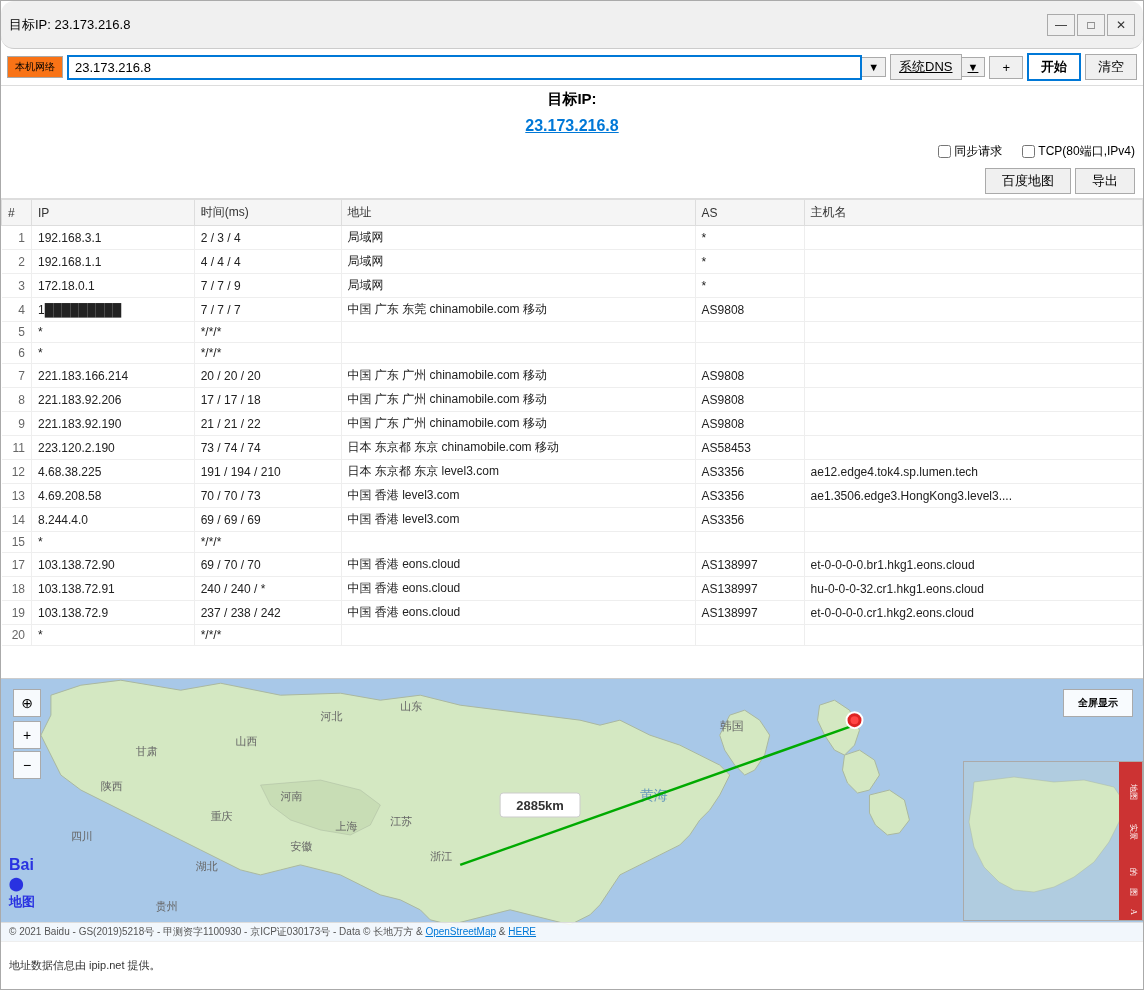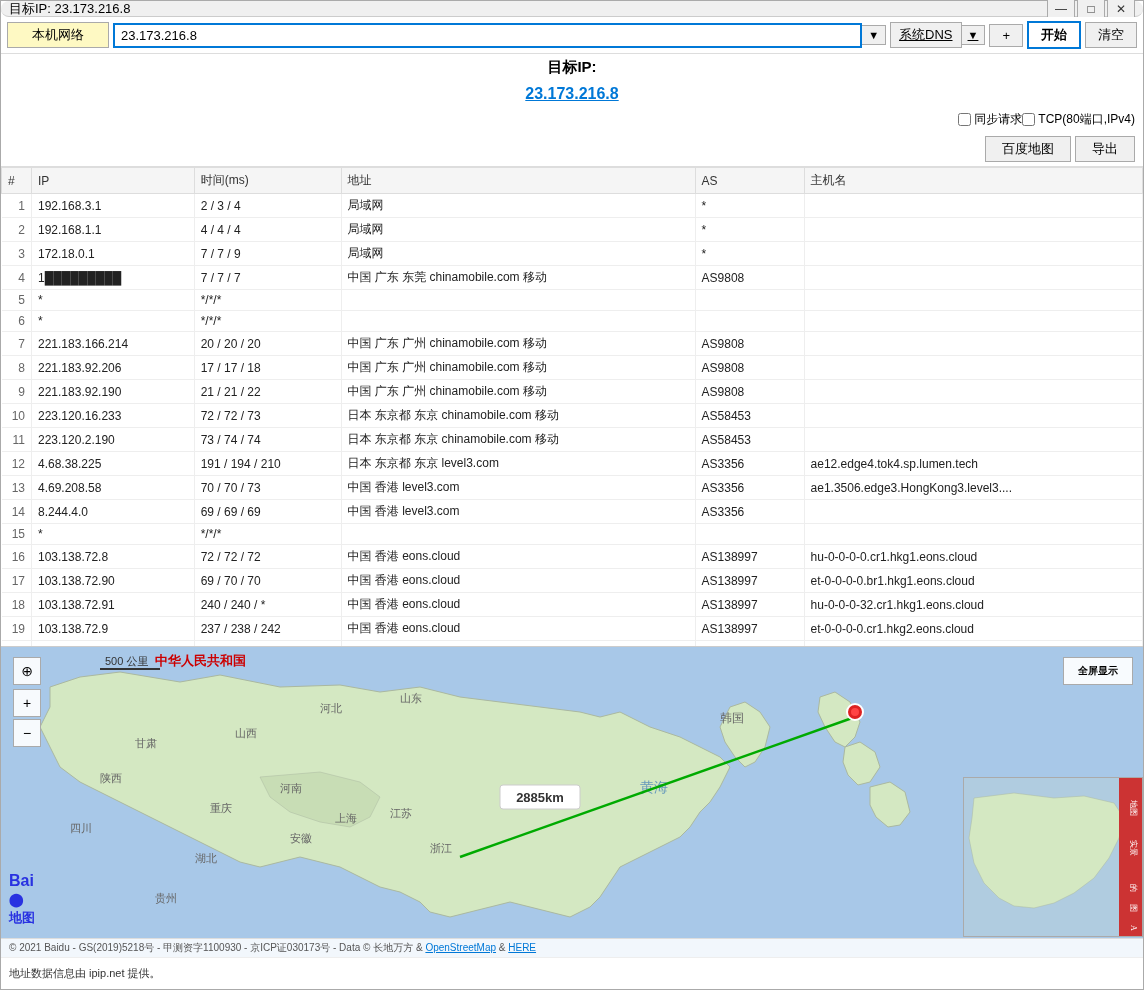--- a/index.html
+++ b/index.html
@@ -14,21 +14,21 @@
     .window {
       width: 1144px;
       height: 990px;
       background: #fff;
       border: 1px solid #aaa;
       display: flex;
       flex-direction: column;
     }
     .title-bar {
       background: #f0f0f0;
-      height: 16px;
+      height: 48px;
       display: flex;
       align-items: center;
       padding: 0 8px;
       border-bottom: 1px solid #ccc;
       flex-shrink: 0;
       border-radius: 13px;
     }
     .title-bar-text {
       flex: 1;
       font-size: 13px;
@@ -68,25 +68,25 @@
       font-size: 13px;
       white-space: nowrap;
     }
     .toolbar-btn.primary {
       background: #fff;
       border: 2px solid #0078d7;
       color: #000;
       font-weight: bold;
     }
     .network-btn {
-      padding: 3px 24px;
-      background: #fef9c3;
-      border: 1px solid #aaa;
-      cursor: pointer;
-      font-size: 13px;
+      padding: 3px 7px;
+      background: #f97316;
+      border: 1px solid #aaa;
+      cursor: pointer;
+      font-size: 10px;
     }
     .ip-input-container {
       display: flex;
       align-items: center;
       flex: 1;
     }
     .ip-input {
       flex: 1;
       padding: 3px 6px;
       border: 2px solid #0078d7;
@@ -127,21 +127,21 @@
       font-weight: bold;
       text-decoration: underline;
     }
     .target-label {
       font-size: 15px;
       font-weight: bold;
       color: #000;
     }
     .checkbox-group {
       display: flex;
-      gap: 0;
+      gap: 20px;
       margin-left: auto;
     }
     .checkbox-item {
       display: flex;
       align-items: center;
       gap: 3px;
       font-size: 12px;
     }
     .map-buttons {
       display: flex;
@@ -398,28 +398,20 @@
   </tr>
           <tr>
     <td>9</td>
     <td>221.183.92.190</td>
     <td>21 / 21 / 22</td>
     <td>中国 广东 广州 chinamobile.com 移动</td>
     <td>AS9808</td>
     <td></td>
   </tr>
           <tr>
-    <td>10</td>
-    <td>223.120.16.233</td>
-    <td>72 / 72 / 73</td>
-    <td>日本 东京都 东京 chinamobile.com 移动</td>
-    <td>AS58453</td>
-    <td></td>
-  </tr>
-          <tr>
     <td>11</td>
     <td>223.120.2.190</td>
     <td>73 / 74 / 74</td>
     <td>日本 东京都 东京 chinamobile.com 移动</td>
     <td>AS58453</td>
     <td></td>
   </tr>
           <tr>
     <td>12</td>
     <td>4.68.38.225</td>
@@ -444,28 +436,20 @@
     <td>AS3356</td>
     <td></td>
   </tr>
           <tr>
     <td>15</td>
     <td>*</td>
     <td>*/*/*</td>
     <td></td>
     <td></td>
     <td></td>
-  </tr>
-          <tr>
-    <td>16</td>
-    <td>103.138.72.8</td>
-    <td>72 / 72 / 72</td>
-    <td>中国 香港 eons.cloud</td>
-    <td>AS138997</td>
-    <td>hu-0-0-0-0.cr1.hkg1.eons.cloud</td>
   </tr>
           <tr>
     <td>17</td>
     <td>103.138.72.90</td>
     <td>69 / 70 / 70</td>
     <td>中国 香港 eons.cloud</td>
     <td>AS138997</td>
     <td>et-0-0-0-0.br1.hkg1.eons.cloud</td>
   </tr>
           <tr>
@@ -573,16 +557,16 @@
         <text x="167" y="150" fill="white" font-size="8" font-family="Microsoft YaHei" text-anchor="middle" transform="rotate(90,167,150)">A</text>
       </svg>
     </div>
 
     
     <div class="map-footer">
       <span>© 2021 Baidu - GS(2019)5218号 - 甲测资字1100930 - 京ICP证030173号 - Data © 长地万方 &amp; </span><a href="#">OpenStreetMap</a><span> &amp; </span><a href="#">HERE</a>
     </div>
   </div>
 
-  <div style="background:#fff;padding:8px 8px;border-top:1px solid #eee;font-size:11px;color:#333;flex-shrink:0;">
+  <div style="background:#fff;padding:16px 8px;border-top:1px solid #eee;font-size:11px;color:#333;flex-shrink:0;">
     <span>地址数据信息由 ipip.net 提供。</span>
   </div>
 </div>
 
 </body></html>

